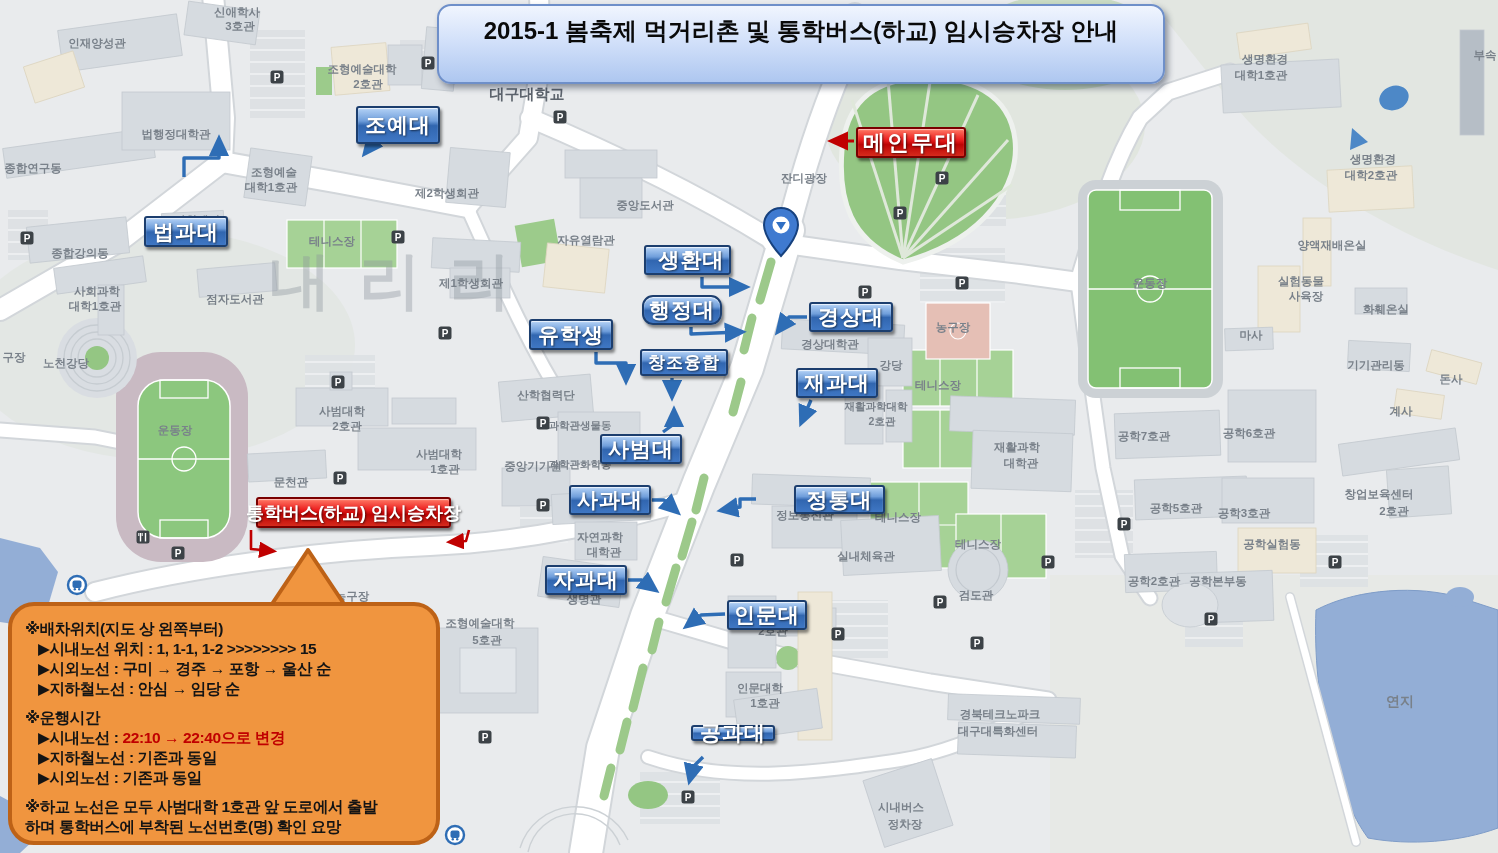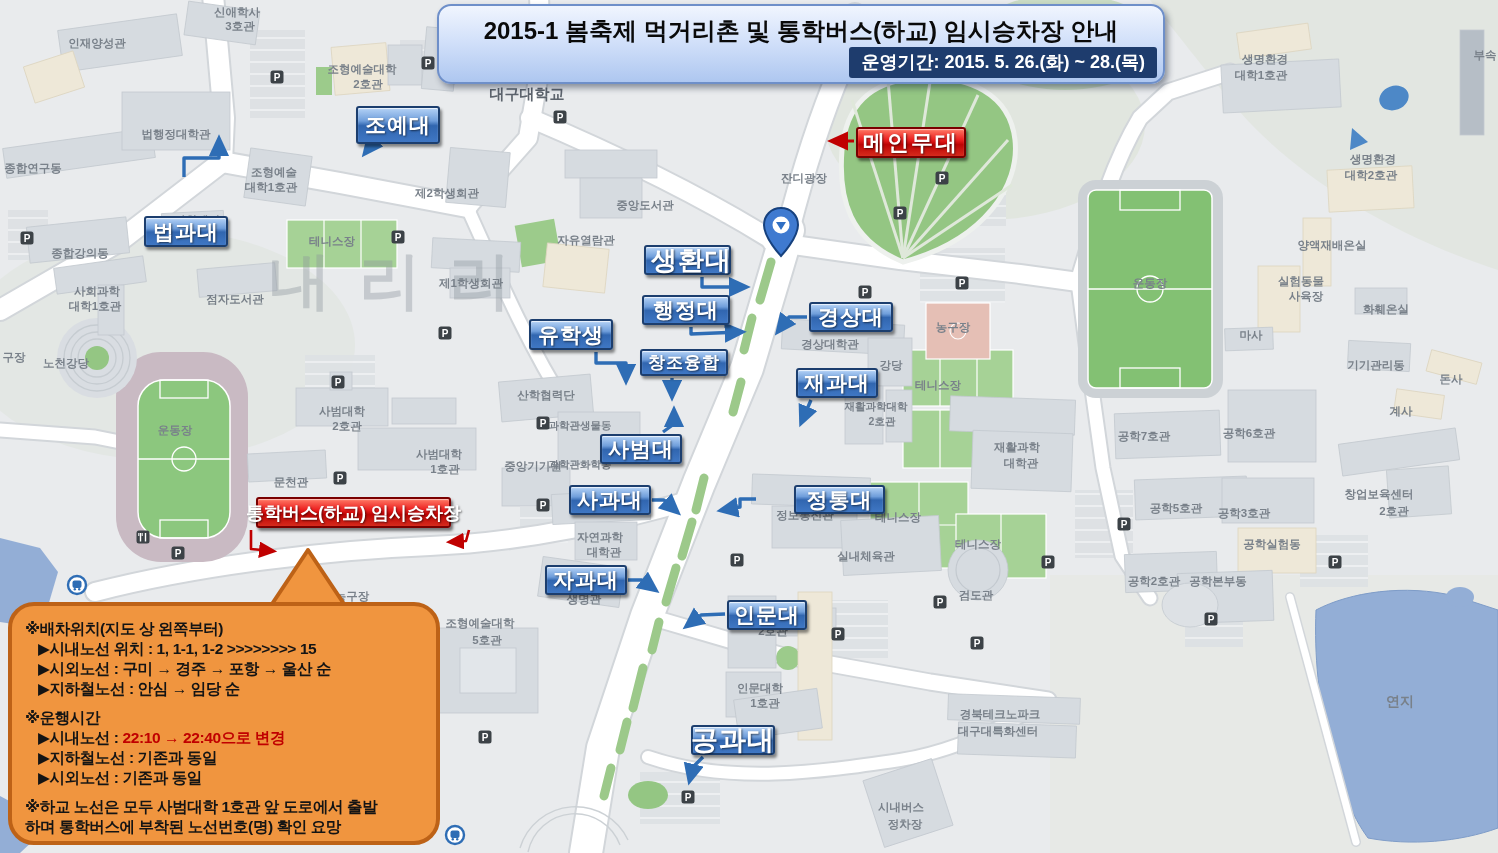--- a/index.html
+++ b/index.html
@@ -512,21 +512,20 @@
 
   <g>
     <path d="M781,208 c-10,0 -17,7.5 -17,17 c0,13 17,31 17,31 s17,-18 17,-31 c0,-9.5 -7,-17 -17,-17 z" fill="#3f7ad0" stroke="#16417e" stroke-width="2"></path>
     <circle cx="781" cy="225" r="8.5" fill="#ffffff"></circle>
     <path d="M776,222 L786,222 L781,230 Z" fill="#2f6fc4"></path>
   </g>
 </svg>
 
 <div class="banner">
   <div class="banner-title">2015-1 봄축제 먹거리촌 및 통학버스(하교) 임시승차장 안내</div>
-  <div class="banner-period">운영기간: 2015. 5. 26.(화) ~ 28.(목)</div>
 </div>
 
 <div id="stage-label" class="redlab">메인무대</div>
 <div id="pickup-label" class="redlab">통학버스(하교) 임시승차장</div>
 
 <div class="bubble">
   <div id="notice-body">
         <div class="n-line"><span>※배차위치(지도 상 왼쪽부터)</span></div>
         <div class="n-line indent"><span>▶시내노선 위치 : 1, 1-1, 1-2 &gt;&gt;&gt;&gt;&gt;&gt;&gt;&gt; 15</span></div>
         <div class="n-line indent"><span>▶시외노선 : 구미 → 경주 → 포항 → 울산 순</span></div>
@@ -536,27 +535,27 @@
         <div class="n-line indent"><span>▶지하철노선 : 기존과 동일</span></div>
         <div class="n-line indent"><span>▶시외노선 : 기존과 동일</span></div>
         <div class="n-line gap"><span>※하교 노선은 모두 사범대학 1호관 앞 도로에서 출발</span></div>
         <div class="n-line"><span> 하며 통학버스에 부착된 노선번호(명) 확인 요망</span></div>
       </div>
 </div>
 
 <div id="fac-layer">
       <div class="fac" style="left: 356px; top: 106px; width: 84px; height: 38px; font-size: 21px;">조예대</div>
       <div class="fac" style="left: 144px; top: 179px; width: 84px; height: 31px; font-size: 21px; margin-top: 37px;">법과대</div>
-      <div class="fac" style="left: 644px; top: 245px; width: 87px; height: 30px; font-size: 26px; padding-left: 8px;">생환대</div>
-      <div class="fac" style="left: 642px; top: 295px; width: 88px; height: 30px; font-size: 21px;">행정대</div>
+      <div class="fac" style="left: 644px; top: 245px; width: 87px; height: 30px; font-size: 21px; padding-left: 8px;">생환대</div>
+      <div class="fac" style="left: 642px; top: 295px; width: 80px; height: 30px; font-size: 21px; border-radius: 11px;">행정대</div>
       <div class="fac" style="left: 640px; top: 349px; width: 88px; height: 27px; font-size: 17px;">창조융합</div>
       <div class="fac" style="left: 809px; top: 302px; width: 84px; height: 30px; font-size: 21px;">경상대</div>
       <div class="fac" style="left: 796px; top: 368px; width: 82px; height: 30px; font-size: 21px;">재과대</div>
       <div class="fac" style="left: 529px; top: 319px; width: 84px; height: 31px; font-size: 21px;">유학생</div>
       <div class="fac" style="left: 600px; top: 434px; width: 82px; height: 30px; font-size: 21px;">사범대</div>
       <div class="fac" style="left: 569px; top: 485px; width: 82px; height: 30px; font-size: 21px;">사과대</div>
       <div class="fac" style="left: 758px; top: 485px; width: 91px; height: 29px; font-size: 21px; margin-left: 36px;">정통대</div>
       <div class="fac" style="left: 545px; top: 565px; width: 82px; height: 30px; font-size: 21px;">자과대</div>
       <div class="fac" style="left: 727px; top: 600px; width: 80px; height: 30px; font-size: 21px;">인문대</div>
-      <div class="fac" style="left: 691px; top: 725px; width: 84px; height: 30px; font-size: 27px;">공과대</div>
+      <div class="fac" style="left: 691px; top: 725px; width: 84px; height: 16px; font-size: 21px;">공과대</div>
     </div>
 
 </div>
 
 </body></html>

